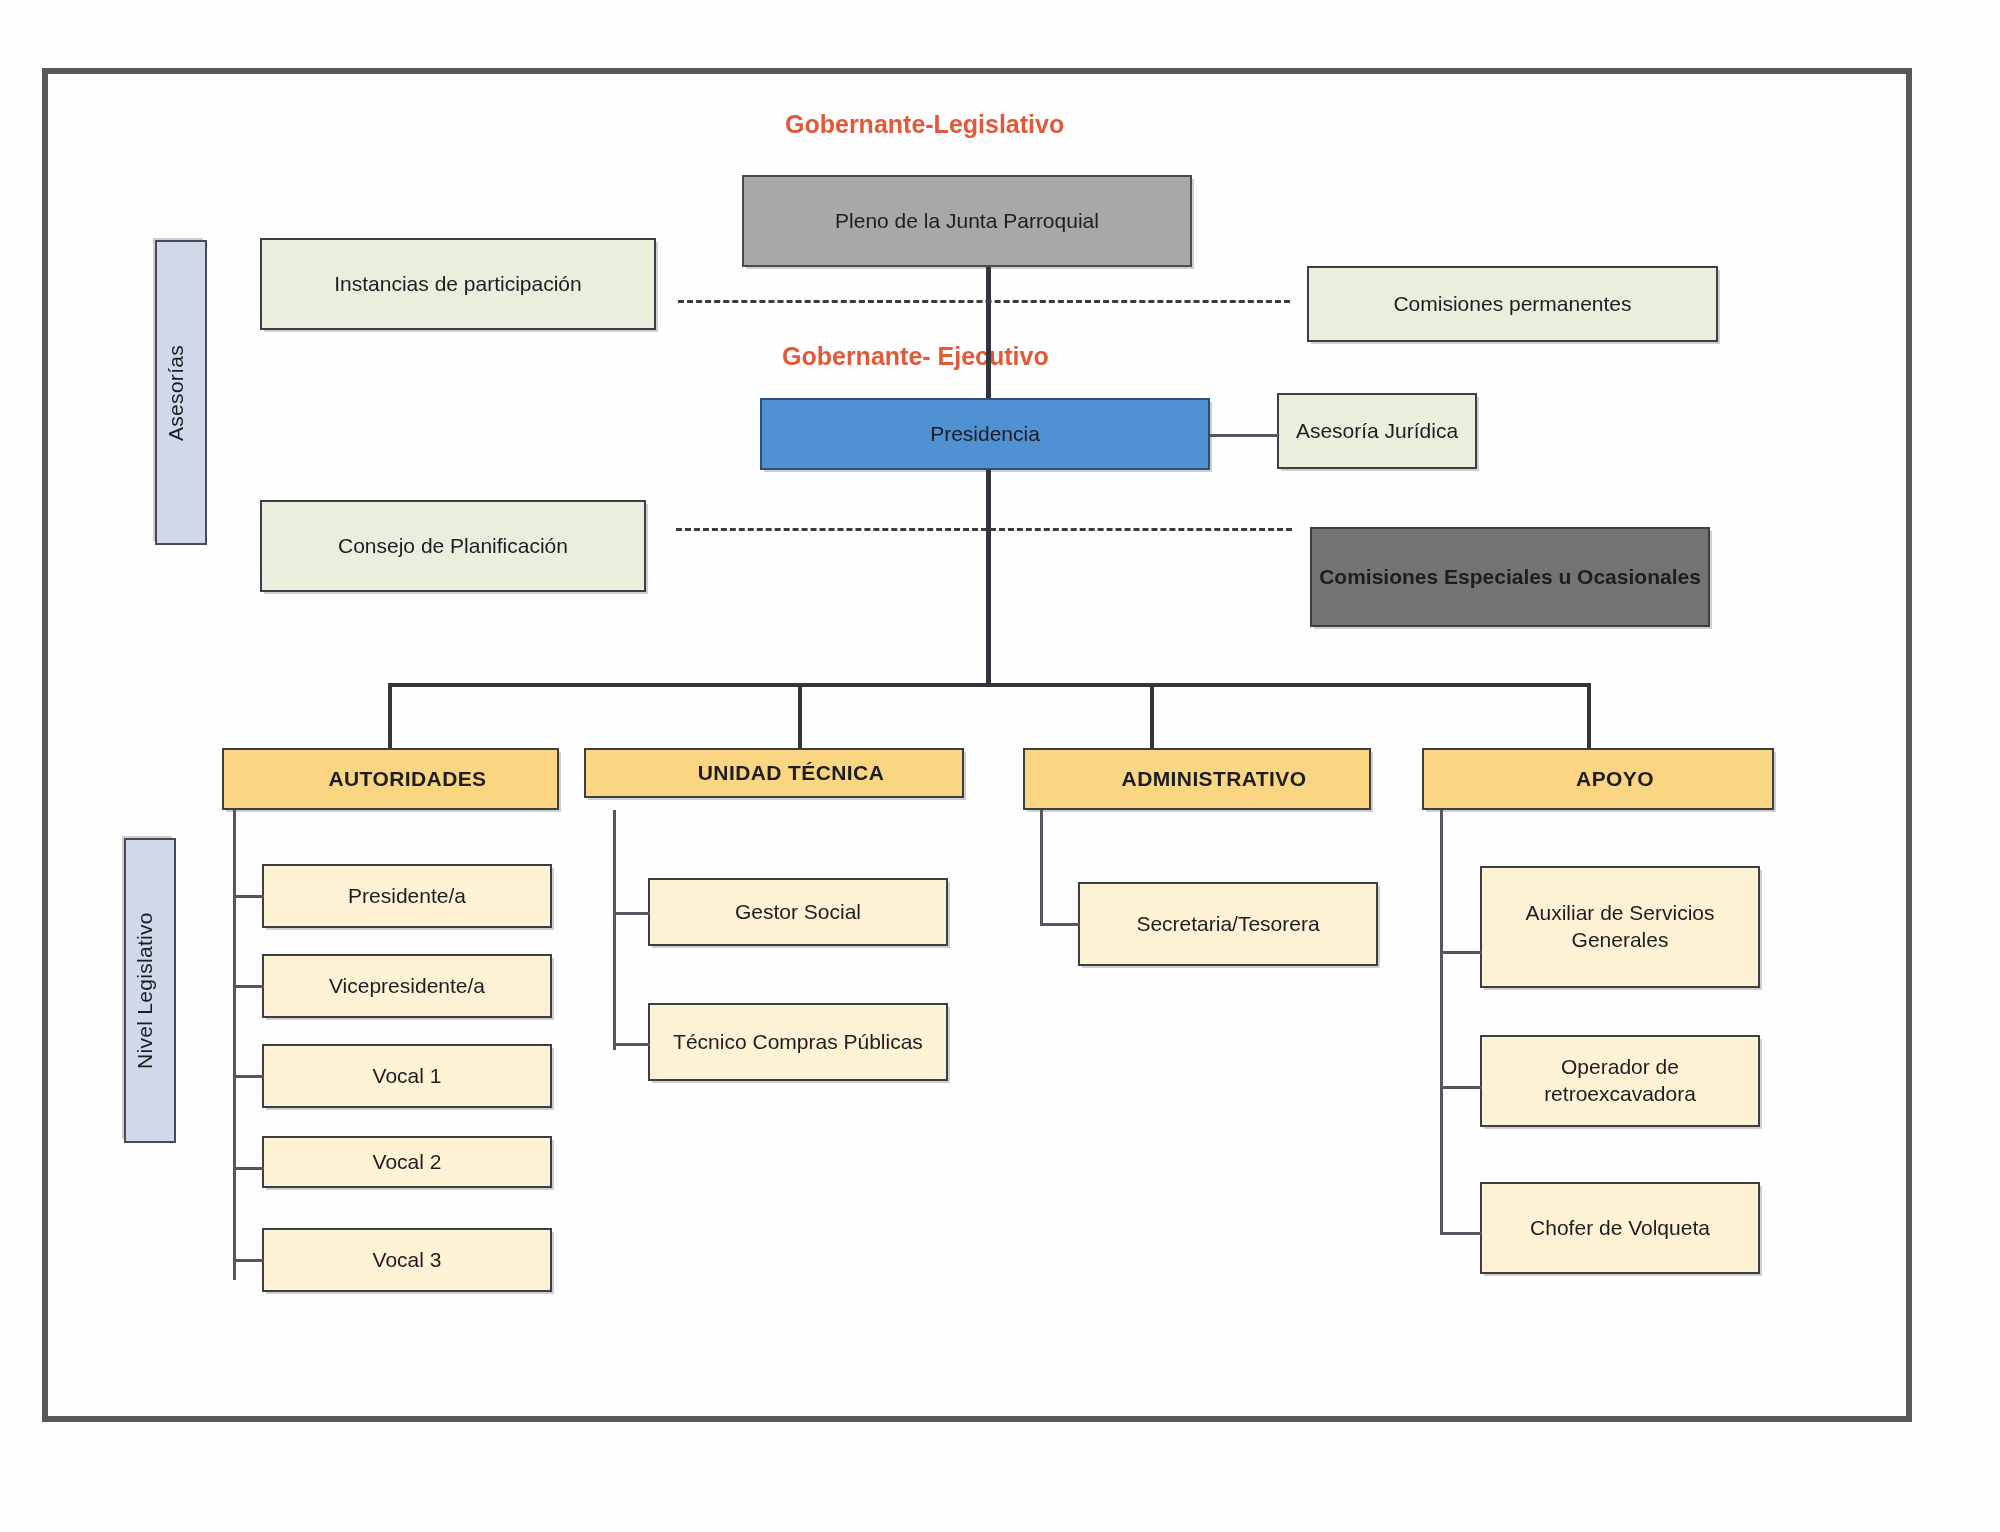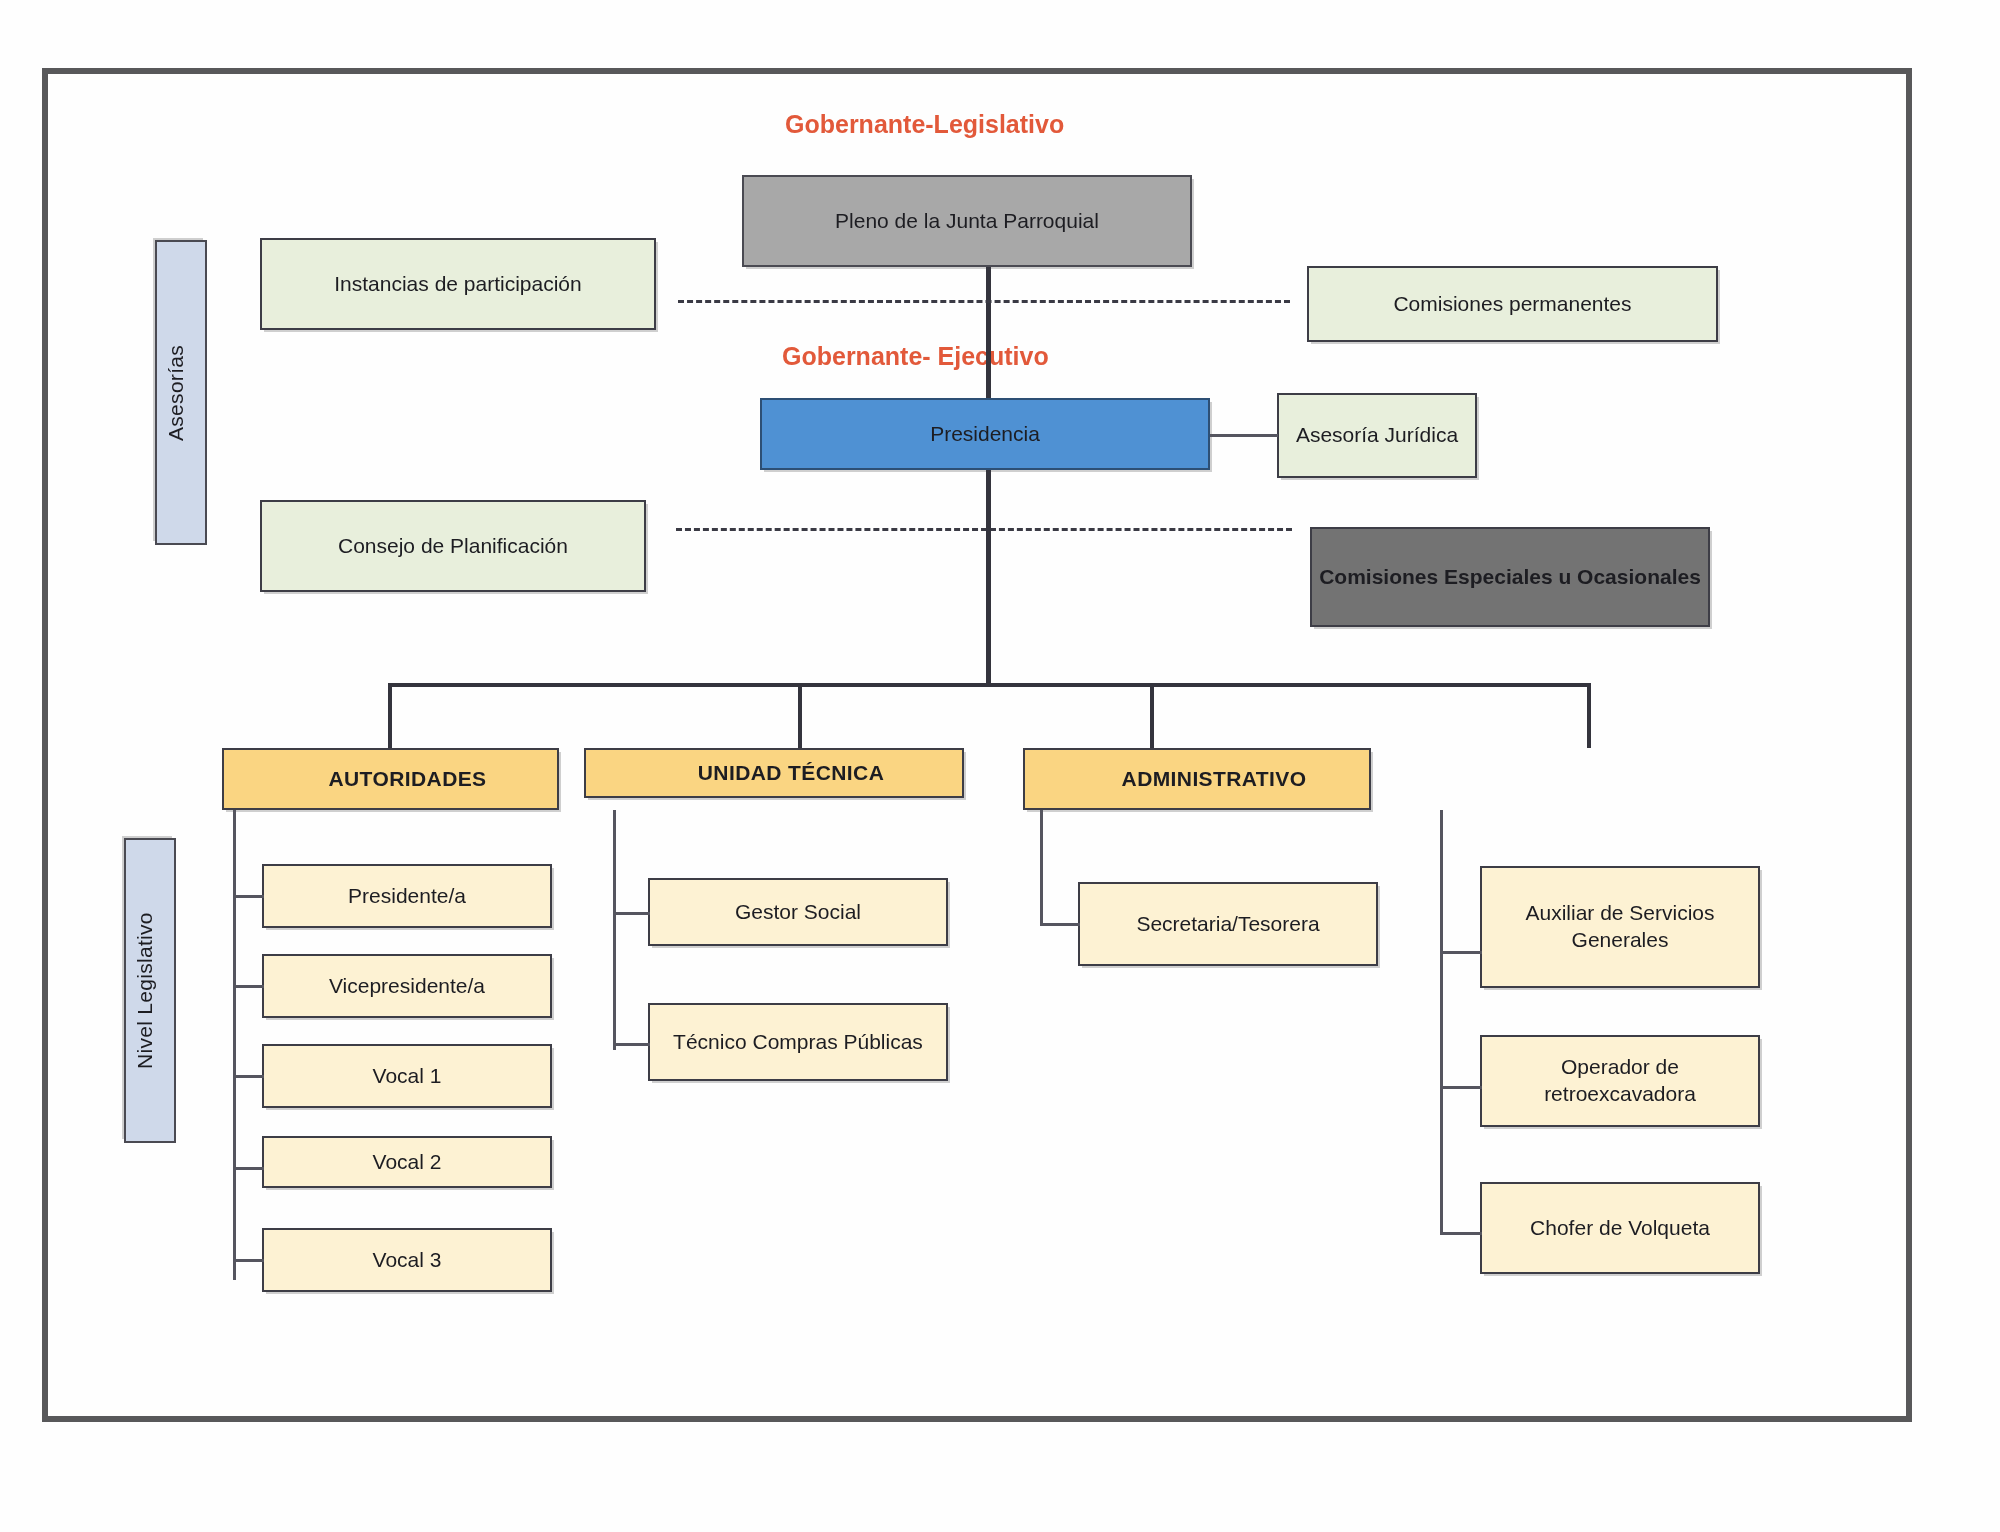--- a/index.html
+++ b/index.html
@@ -122,21 +122,21 @@
   </div>
 
   <div class="box green" style="left:260px; top:500px; width:386px; height:92px;">
     <span>Consejo de Planificación</span>
   </div>
 
   <div class="box green" style="left:1307px; top:266px; width:411px; height:76px;">
     <span>Comisiones permanentes</span>
   </div>
 
-  <div class="box green" style="left:1277px; top:393px; width:200px; height:85px;justify-content:center;">
+  <div class="box green" style="left:1277px; top:393px; width:200px; height:76px;justify-content:center;">
     <span>Asesoría Jurídica</span>
   </div>
 
   <div class="box white" style="left:1310px; top:527px; width:400px; height:100px;">
     <span>Comisiones Especiales u Ocasionales</span>
   </div>
 
   <div class="ln lnv thick" style="left:986px; top:267px; width:5px; height:131px;"></div>
 
   <div class="dash" style="left:678px; top:300px; width:612px;"></div>
@@ -203,20 +203,23 @@
   <div class="box orange" style="left:1023px; top:748px; width:348px; height:62px;">
     <span>ADMINISTRATIVO</span>
   </div>
   <div class="ln lnv thin" style="left:1040px; top:810px; width:3px; height:115px;"></div>
 
   <div class="box cream" style="left:1078px; top:882px; width:300px; height:84px;">
     <span>Secretaria/Tesorera</span>
   </div>
   <div class="ln lnh thin" style="left:1040px; top:923px; width:40px; height:3px;"></div>
 
+  <div class="box orange" style="left:1422px; top:748px; width:352px; height:62px;">
+    <span>APOYO</span>
+  </div>
   <div class="ln lnv thin" style="left:1440px; top:810px; width:3px; height:422px;"></div>
 
   <div class="box cream" style="left:1480px; top:866px; width:280px; height:122px;align-items:center;">
     <span>Auxiliar de Servicios Generales</span>
   </div>
   <div class="ln lnh thin" style="left:1440px; top:951px; width:42px; height:3px;"></div>
 
   <div class="box cream" style="left:1480px; top:1035px; width:280px; height:92px;">
     <span>Operador de retroexcavadora</span>
   </div>

